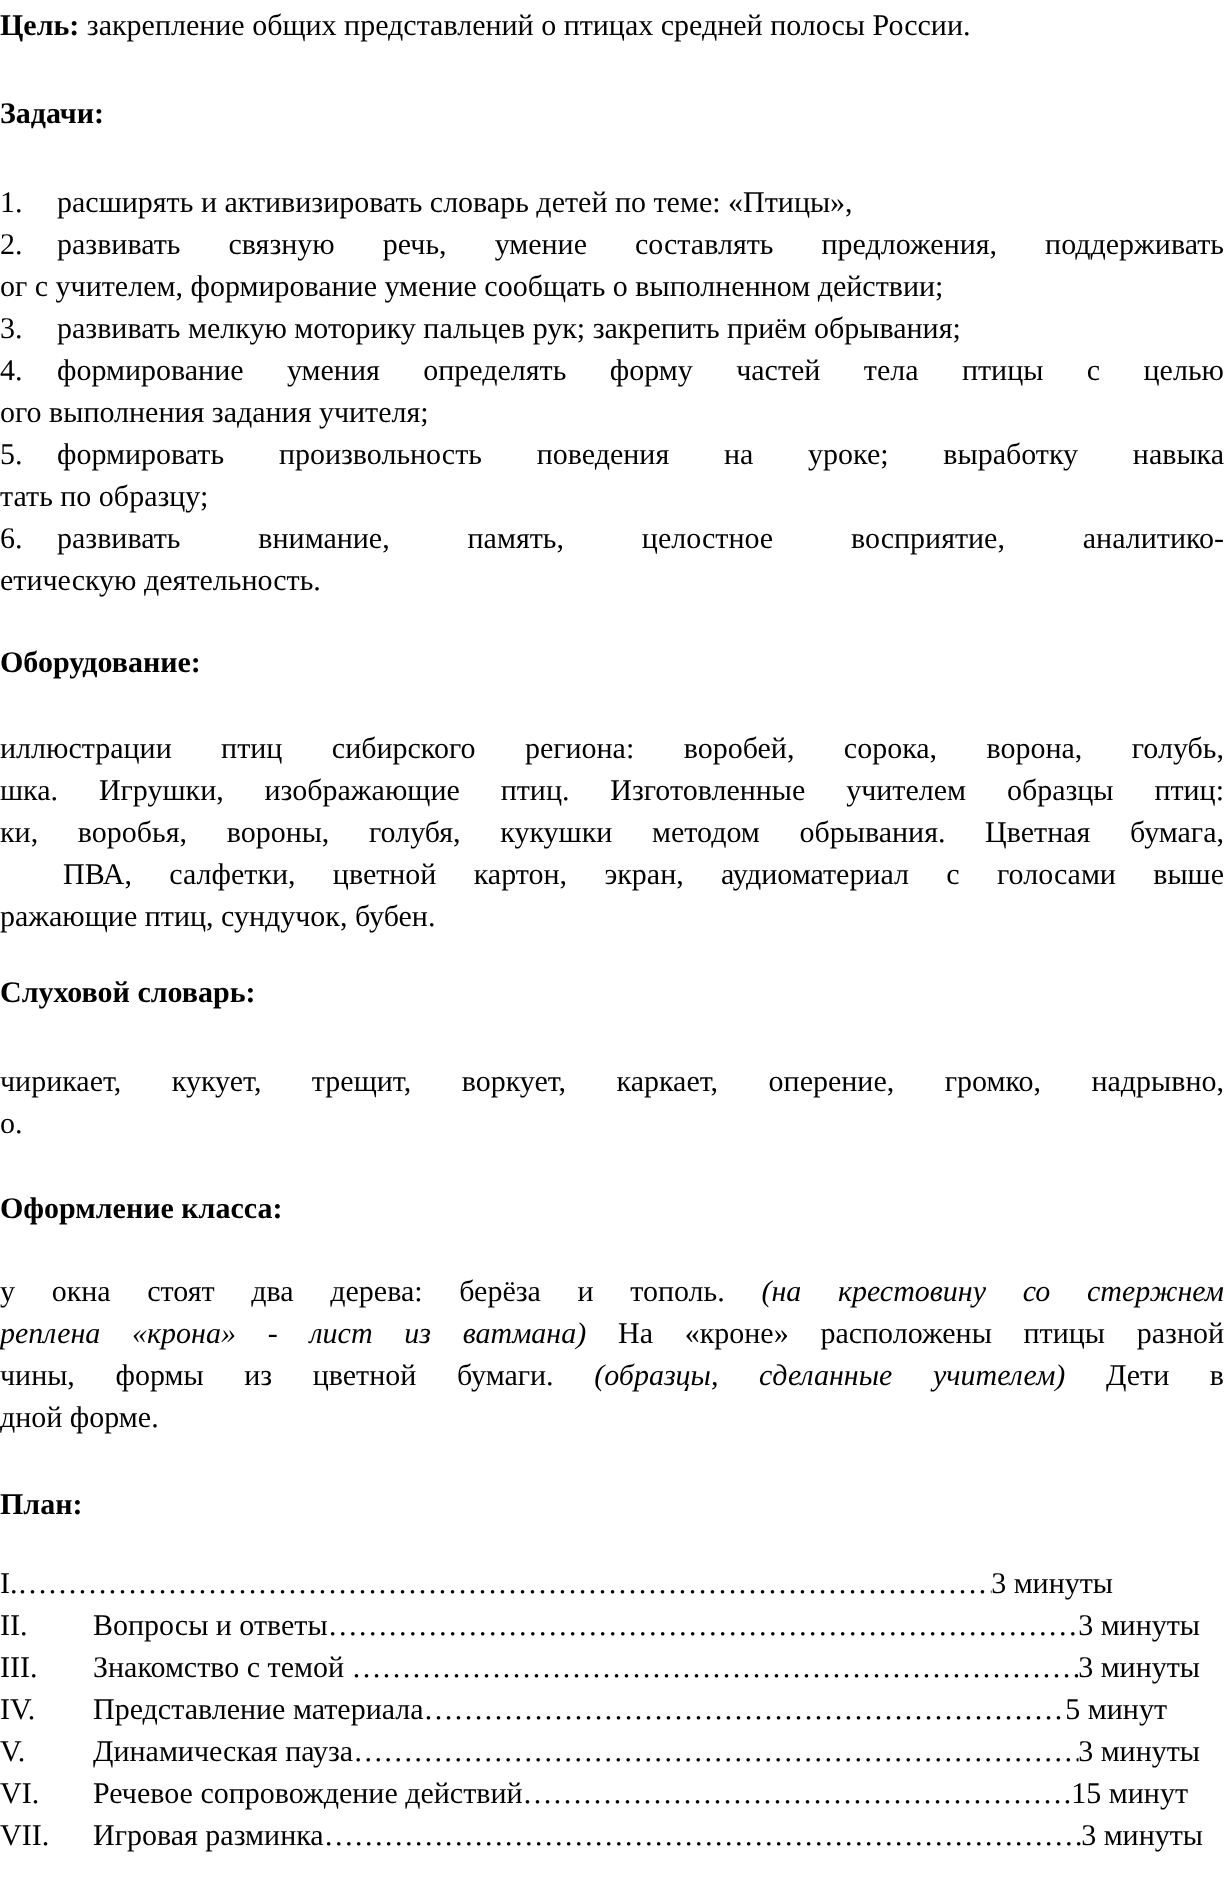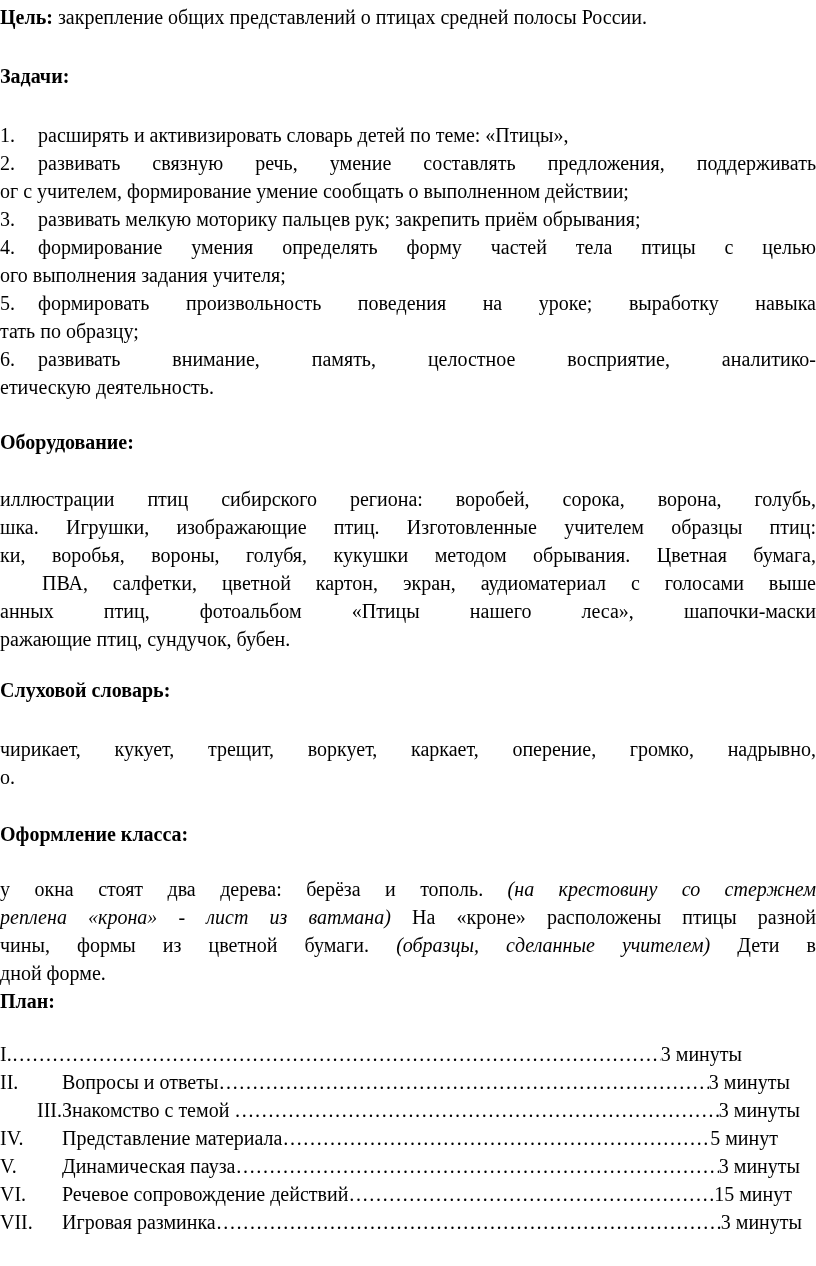--- a/index.html
+++ b/index.html
@@ -50,55 +50,54 @@
       <div class="line"><span class="">етическую деятельность.</span></div>
     </div>
     <div class="block" style="margin-top: 27px;">
       <div class="line"><span class="bd ">Оборудование:</span></div>
     </div>
     <div class="block" style="margin-top: 29px;">
       <div class="line justify"><span class="">иллюстрации птиц сибирского региона: воробей, сорока, ворона, голубь,</span></div>
       <div class="line justify"><span class="">шка. Игрушки, изображающие птиц. Изготовленные учителем образцы птиц:</span></div>
       <div class="line justify"><span class="">ки, воробья, вороны, голубя, кукушки методом обрывания. Цветная бумага,</span></div>
       <div class="line justify" style="text-indent: 18px; padding-left: 24px;"><span class="">ПВА, салфетки, цветной картон, экран, аудиоматериал с голосами выше</span></div>
-      <div class="line justify"><span class="">анных птиц, фотоальбом «Птицы нашего леса», шапочки-маски</span></div>
       <div class="line"><span class="">ражающие птиц, сундучок, бубен.</span></div>
     </div>
     <div class="block" style="margin-top: 23px;">
       <div class="line"><span class="bd ">Слуховой словарь:</span></div>
     </div>
     <div class="block" style="margin-top: 31px;">
       <div class="line justify"><span class="">чирикает, кукует, трещит, воркует, каркает, оперение, громко, надрывно,</span></div>
       <div class="line"><span class="">о.</span></div>
     </div>
     <div class="block" style="margin-top: 29px;">
       <div class="line"><span class="bd ">Оформление класса:</span></div>
     </div>
     <div class="block" style="margin-top: 27px;">
       <div class="line justify"><span class="">у окна стоят  два дерева: берёза и тополь. </span><span class="it">(на крестовину со стержнем</span></div>
       <div class="line justify"><span class="it">реплена  «крона» - лист из ватмана)</span><span class=""> На «кроне» расположены птицы разной</span></div>
       <div class="line justify"><span class="">чины, формы из цветной бумаги. </span><span class="it">(образцы, сделанные учителем)</span><span class=""> Дети в</span></div>
       <div class="line"><span class="">дной форме.</span></div>
     </div>
-    <div class="block" style="">
+    <div class="block" style="margin-top: 30px;">
       <div class="line"><span class="bd ">План:</span></div>
     </div>
     <div class="block" style="margin-top: 25px;">
       <div class="plan-row" style="padding-right: 74px;">
         <span class="plan-label inline">I.</span>
         <span class="plan-dots">………………………………………………………………………………………………………………</span>
         <span class="plan-time">3 минуты</span>
       </div>
-      <div class="plan-row" style="padding-right: 26px;">
+      <div class="plan-row" style="padding-right: 16px;">
         <span class="plan-label">II.</span>
         <span class="plan-title">Вопросы и ответы</span>
         <span class="plan-dots">………………………………………………………………………………………………………………</span>
         <span class="plan-time">3 минуты</span>
       </div>
-      <div class="plan-row" style="padding-right: 16px; text-align: right;">
+      <div class="plan-row" style="padding-right: 16px;">
         <span class="plan-label">III.</span>
         <span class="plan-title">Знакомство с темой </span>
         <span class="plan-dots">………………………………………………………………………………………………………………</span>
         <span class="plan-time">3 минуты</span>
       </div>
       <div class="plan-row" style="padding-right: 38px;">
         <span class="plan-label">IV.</span>
         <span class="plan-title">Представление материала</span>
         <span class="plan-dots">………………………………………………………………………………………………………………</span>
         <span class="plan-time">5 минут</span>

